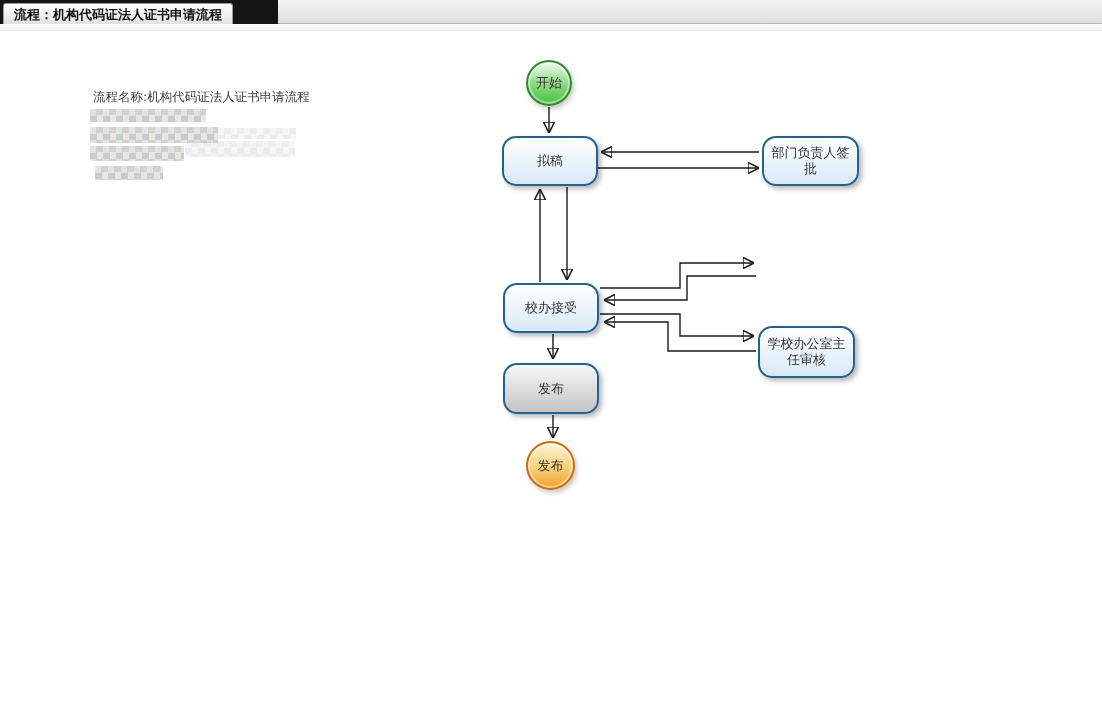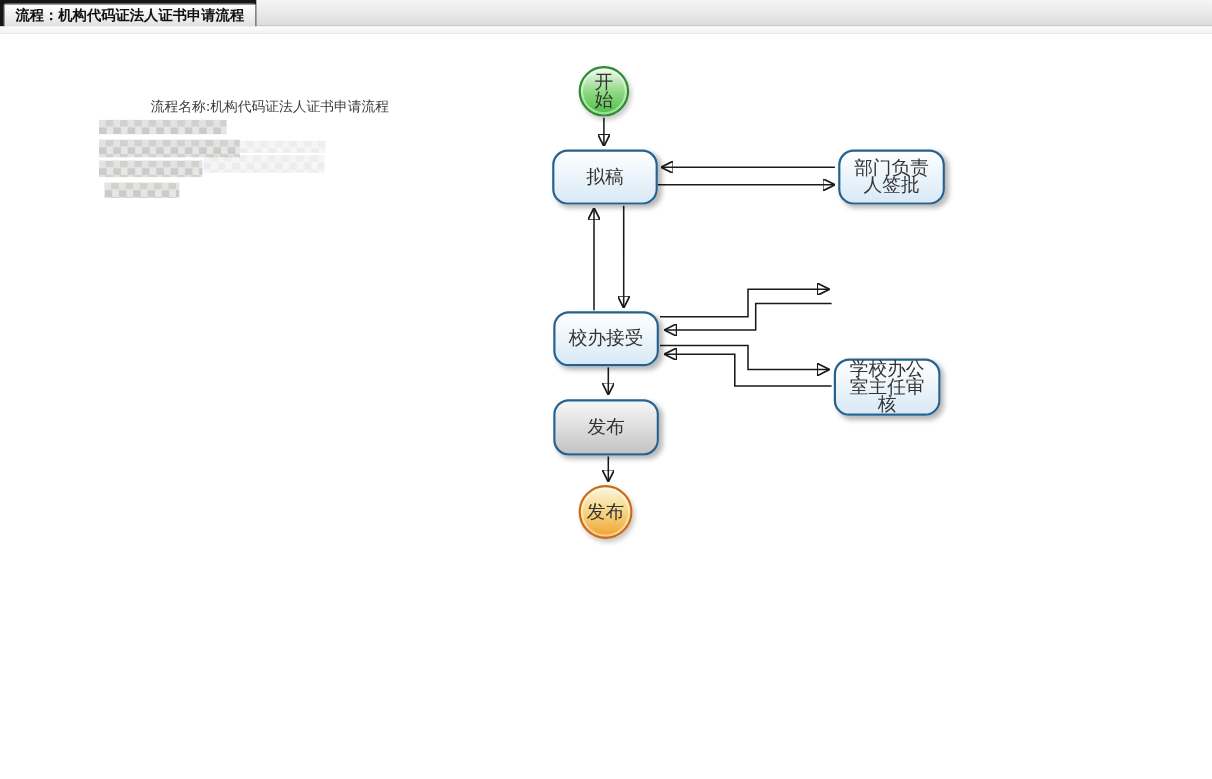--- a/index.html
+++ b/index.html
@@ -1,37 +1,37 @@
 <!DOCTYPE html>
 <html><head>
 <meta charset="utf-8">
 <style>
   html,body{margin:0;padding:0;background:#fff;width:1102px;height:708px;overflow:hidden;
             font-family:"DejaVu Sans","Liberation Sans",sans-serif;}
   
   .tabbar{position:absolute;left:0;top:0;width:1102px;height:23px;
           background:linear-gradient(180deg,#f5f5f5 0%,#e7e7e7 60%,#dcdcdc 100%);
           border-bottom:1px solid #b5b5b5;}
-  .tab-black{position:absolute;left:0;top:0;width:233px;height:24px;background:#151515;}
+  .tab-black{position:absolute;left:0;top:0;width:278px;height:24px;background:#151515;}
   .tab{position:absolute;left:3px;top:3px;height:21px;line-height:21px;padding:0 10px;
        background:linear-gradient(180deg,#ffffff 0%,#efefef 55%,#dedede 100%);
        border:1px solid #9a9a9a;border-bottom:none;border-radius:3px 3px 0 0;
        font-size:13px;font-weight:bold;color:#111;white-space:nowrap;}
   .tabbar-strip{position:absolute;left:0;top:24px;width:1102px;height:6px;
           background:linear-gradient(180deg,#fdfdfd,#f2f2f2);border-bottom:1px solid #eaeaea;}
   
   .canvas{position:absolute;left:0;top:31px;width:1102px;height:677px;background:#fff;}
-  .process-name{position:absolute;left:93px;top:58px;font-size:12.5px;color:#3c3c3c;margin-left:44px;}
+  .process-name{position:absolute;left:93px;top:58px;font-size:12.5px;color:#3c3c3c;}
   .mosaic{position:absolute;
           background:conic-gradient(#b4b2ae 90deg,#d8d6cf 90deg 180deg,#a5a8ad 180deg 270deg,#cfd2cd 270deg);
           background-size:13px 13px;opacity:.6;}
   .mosaic.faint{opacity:.22;}
   
   .node{position:absolute;display:flex;align-items:center;justify-content:center;
-        text-align:center;color:#333;font-size:17px;line-height:16px;box-sizing:border-box;
+        text-align:center;color:#333;font-size:13px;line-height:16px;box-sizing:border-box;
         padding:2px 5px;cursor:default;}
   .task{border:2px solid #25618f;border-radius:14px;
         background:linear-gradient(180deg,#feffff 0%,#edf5fb 45%,#d8e9f6 100%);
         box-shadow:3px 3px 5px rgba(0,0,0,.28);}
   .done{border:2px solid #25618f;border-radius:14px;
         background:linear-gradient(180deg,#f7f7f7 0%,#e0e0e0 45%,#c3c3c3 100%);
         box-shadow:3px 3px 5px rgba(0,0,0,.28);}
   .circle{border-radius:50%;box-shadow:2px 3px 5px rgba(0,0,0,.22),inset 0 0 0 2px rgba(255,255,255,.45);}
   .start{border:2px solid #2f8b2f;
         background:linear-gradient(180deg,#f3fbf0 0%,#8ed883 52%,#4cbf45 100%);}

